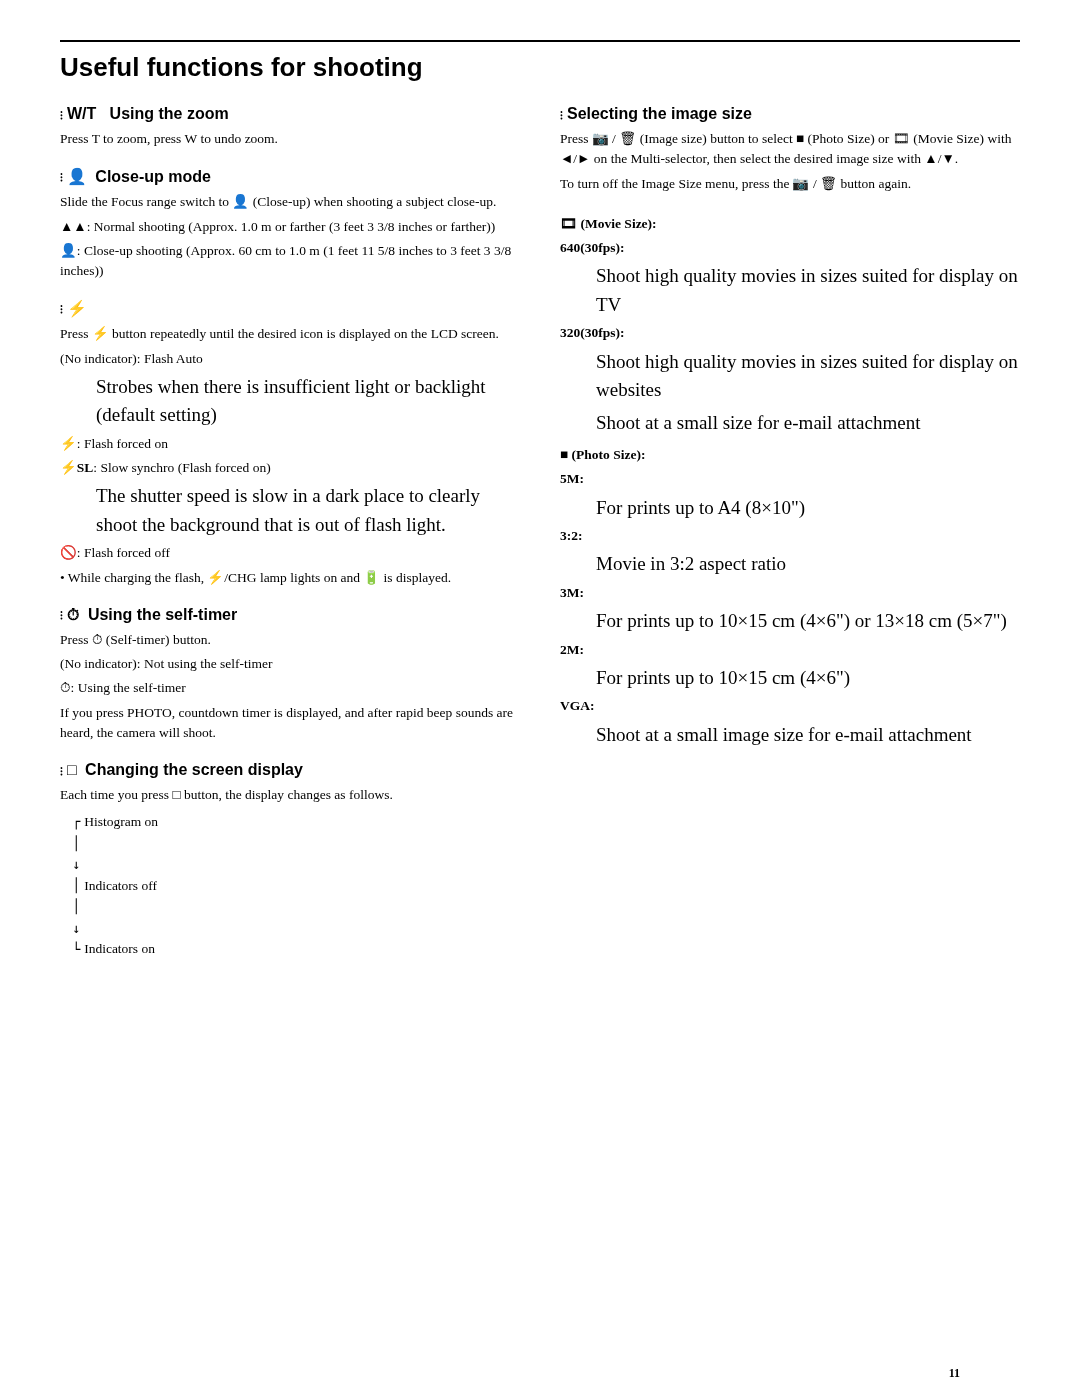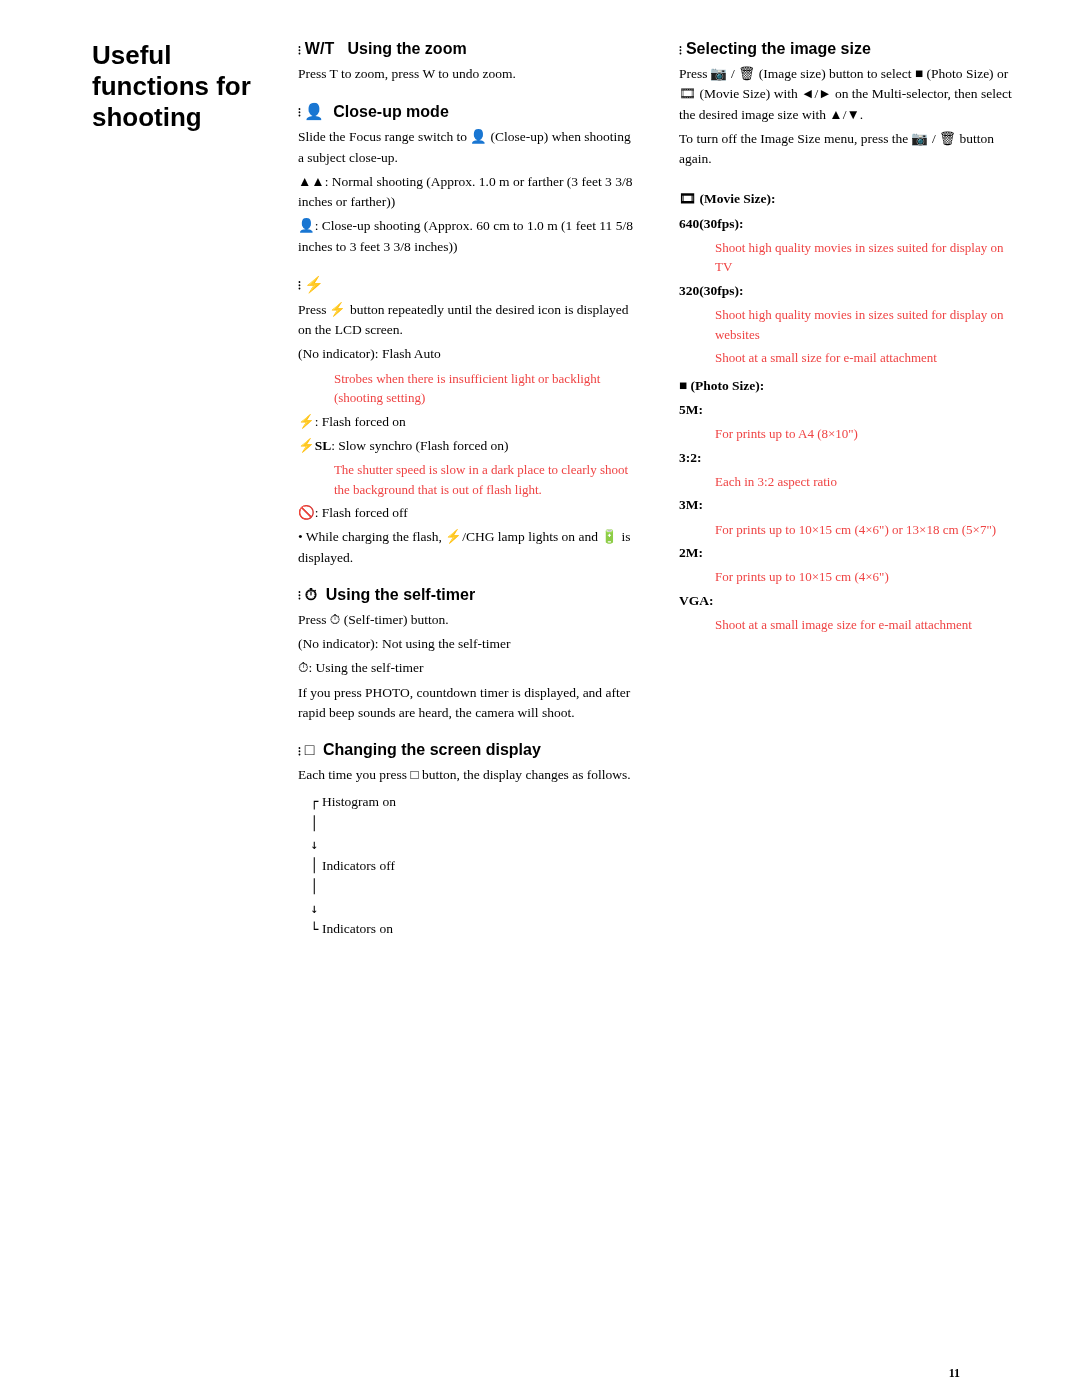--- a/index.html
+++ b/index.html
@@ -7,23 +7,22 @@
       background: #fff;
       font-family: 'Times New Roman', Times, serif;
       font-size: 14px;
       color: #000;
       width: 1080px;
       min-height: 1397px;
       padding: 40px 60px 40px 60px;
     }
     .page-container {
       display: flex;
-      flex-direction: row;
+      flex-direction: column;
       width: 100%;
-      gap: 32px;
     }
     .top-rule {
       border: none;
       border-top: 2px solid #000;
       margin-bottom: 10px;
     }
     .page-title {
       font-size: 26px;
       font-weight: bold;
       margin-bottom: 22px;
@@ -53,23 +52,23 @@
     }
     .section-body {
       font-size: 13.5px;
       line-height: 1.5;
     }
     .section-body p {
       margin-bottom: 4px;
     }
     .indent2 {
       margin-left: 36px;
-      font-size: 13px;
+      font-size: 19px;
       line-height: 1.5;
-      color: #ef4444;
+      color: #000000;
     }
     .page-number {
       position: absolute;
       right: 60px;
       bottom: 56px;
       font-size: 12px;
       font-weight: bold;
     }
     .page-wrapper {
       position: relative;
@@ -112,21 +111,21 @@
         </div>
 
         <div class="section">
           <div class="section-title">
             <span style="font-size:11px;">⁝</span>
             <span>⚡</span>
           </div>
           <div class="section-body">
             <p>Press ⚡ button repeatedly until the desired icon is displayed on the LCD screen.</p>
             <p>(No indicator): Flash Auto</p>
-            <p class="indent2">Strobes when there is insufficient light or backlight (shooting setting)</p>
+            <p class="indent2">Strobes when there is insufficient light or backlight (default setting)</p>
             <p><strong>⚡</strong>: Flash forced on</p>
             <p><strong>⚡SL</strong>: Slow synchro (Flash forced on)</p>
             <p class="indent2">The shutter speed is slow in a dark place to clearly shoot the background that is out of flash light.</p>
             <p><strong>🚫</strong>: Flash forced off</p>
             <p>• While charging the flash, ⚡/CHG lamp lights on and <strong>🔋</strong> is displayed.</p>
           </div>
         </div>
 
         <div class="section">
           <div class="section-title">
@@ -214,21 +213,21 @@
             <p><strong>640(30fps):</strong></p>
             <p class="indent2">Shoot high quality movies in sizes suited for display on TV</p>
             <p><strong>320(30fps):</strong></p>
             <p class="indent2">Shoot high quality movies in sizes suited for display on websites</p>
             <p class="indent2">Shoot at a small size for e-mail attachment</p>
 
             <p style="margin-top:8px;"><strong>■ (Photo Size):</strong></p>
             <p><strong>5M:</strong></p>
             <p class="indent2">For prints up to A4 (8×10")</p>
             <p><strong>3:2:</strong></p>
-            <p class="indent2">Each in 3:2 aspect ratio</p>
+            <p class="indent2">Movie in 3:2 aspect ratio</p>
             <p><strong>3M:</strong></p>
             <p class="indent2">For prints up to 10×15 cm (4×6") or 13×18 cm (5×7")</p>
             <p><strong>2M:</strong></p>
             <p class="indent2">For prints up to 10×15 cm (4×6")</p>
             <p><strong>VGA:</strong></p>
             <p class="indent2">Shoot at a small image size for e-mail attachment</p>
           </div>
         </div>
 
       </div>

